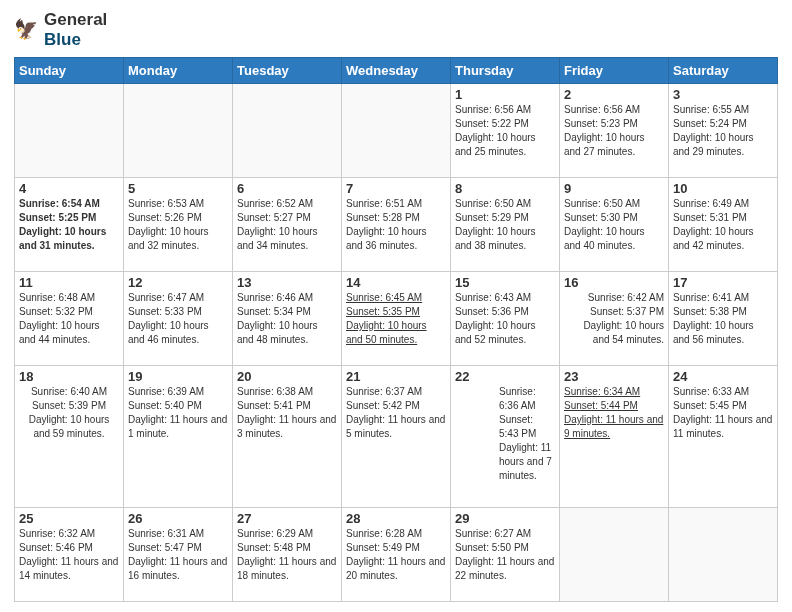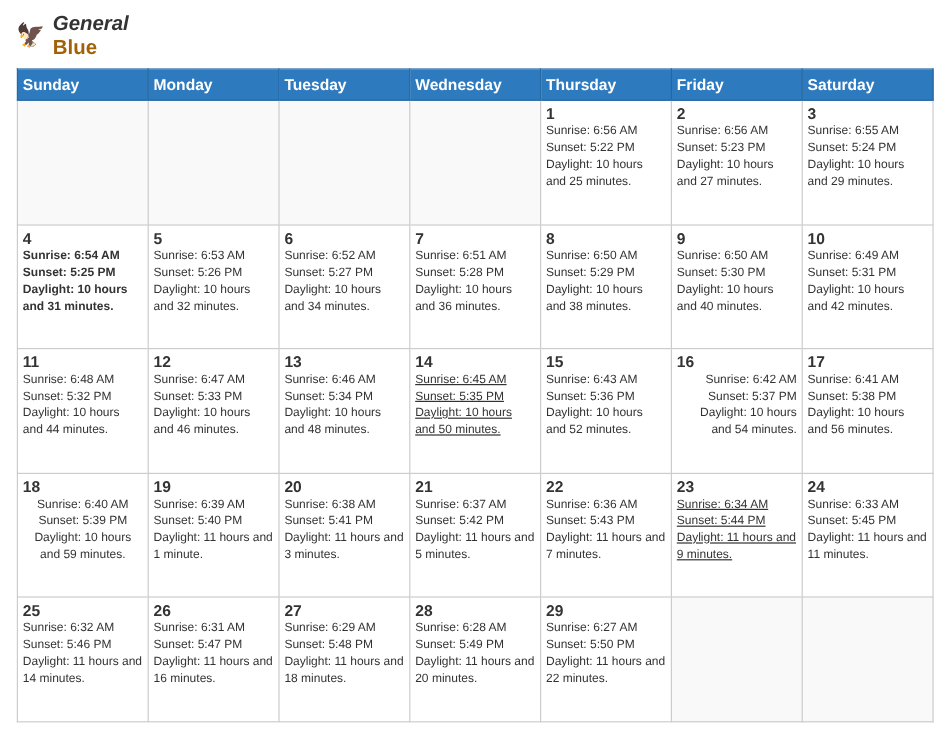--- a/index.html
+++ b/index.html
@@ -88,22 +88,22 @@
 </head>
 <body>
 
 <div class="page">
   <div class="header">
     <div class="logo">
       <svg class="logo-bird" viewBox="0 0 40 40">
         <text x="0" y="28" font-size="28" fill="#2e7abf">🦅</text>
       </svg>
       <div>
-        <div style="font-size:17px;font-weight:bold;color:#333;line-height:1.15;font-style:italic;">General</div>
-        <div style="font-size:17px;font-weight:bold;color:#a16207;line-height:1.15;">Blue</div>
+        <div style="font-size:17px;font-weight:bold;color:#333;line-height:1.15;">General</div>
+        <div style="font-size:17px;font-weight:bold;color:#0c4a6e;line-height:1.15;">Blue</div>
       </div>
     </div>
     <div class="title-block">
       <div class="main-title"></div>
       <div class="subtitle"></div>
     </div>
   </div>
 
   <table class="calendar">
     <thead>
@@ -251,21 +251,21 @@
 Daylight: 11 hours and 3 minutes.</div>
           </td>
           <td>
             <span class="day-number">21</span>
             <div class="day-info" style="white-space: pre-line;">Sunrise: 6:37 AM
 Sunset: 5:42 PM
 Daylight: 11 hours and 5 minutes.</div>
           </td>
           <td>
             <span class="day-number">22</span>
-            <div class="day-info" style="white-space: pre-line;">Sunrise: 6:36 AM
+            <div class="day-info" style="white-space: pre-line; margin-left: 44px;">Sunrise: 6:36 AM
 Sunset: 5:43 PM
 Daylight: 11 hours and 7 minutes.</div>
           </td>
           <td>
             <span class="day-number">23</span>
             <div class="day-info" style="white-space: pre-line; text-decoration: underline;">Sunrise: 6:34 AM
 Sunset: 5:44 PM
 Daylight: 11 hours and 9 minutes.</div>
           </td>
           <td>

